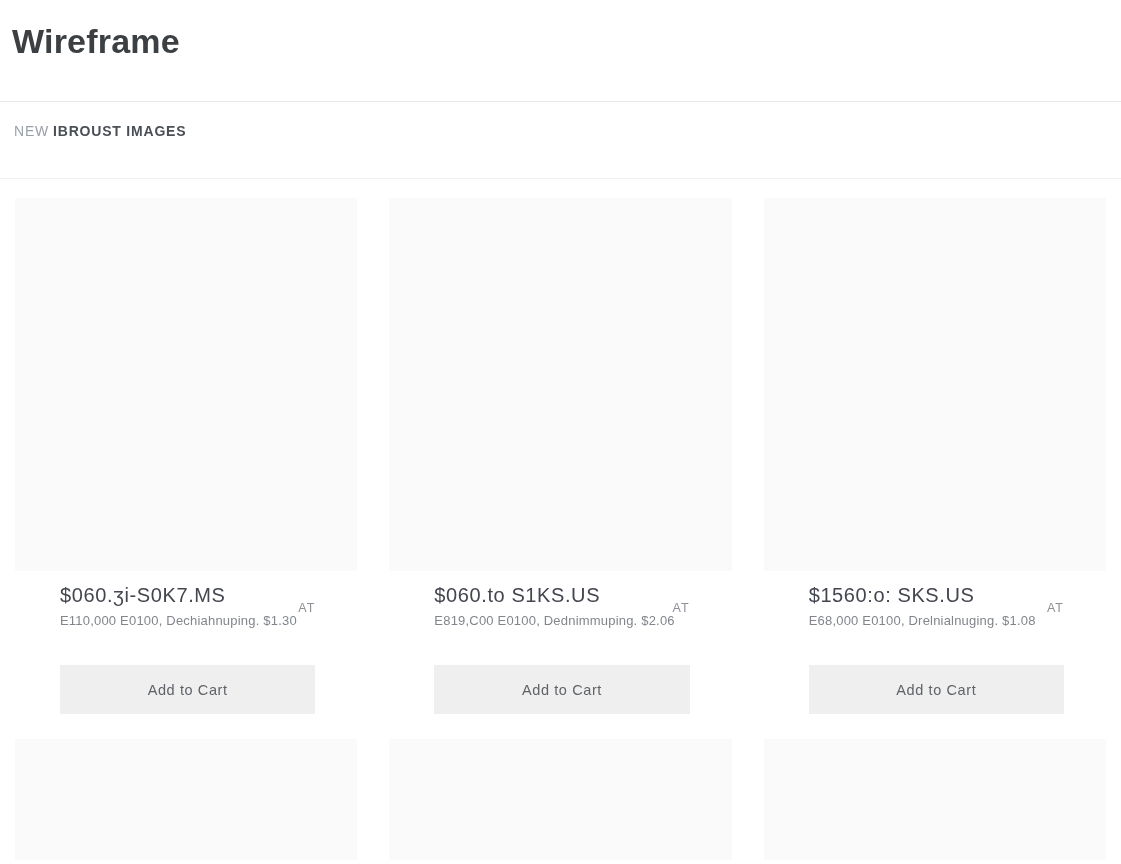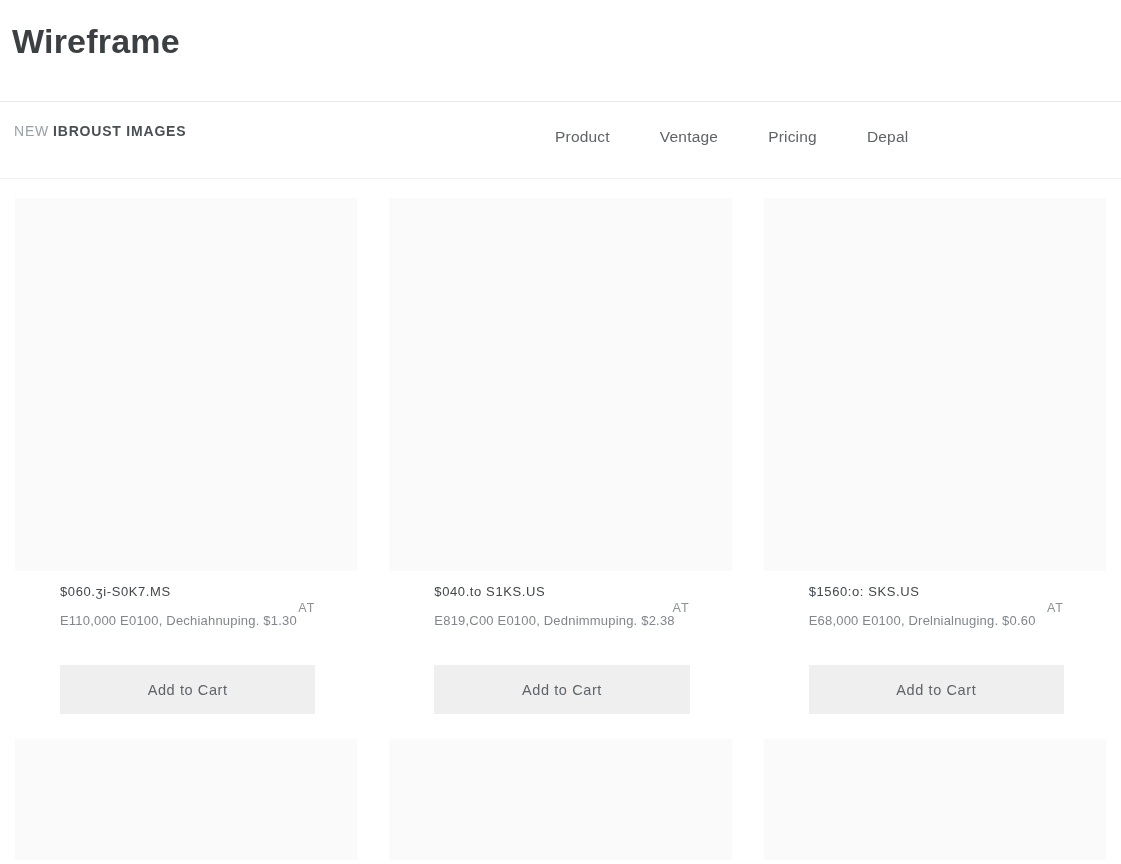--- a/index.html
+++ b/index.html
@@ -92,21 +92,21 @@
     padding: 0 42px 0 45px;
   }
   .card-title-row {
     margin-top: 13px;
     display: flex;
     justify-content: space-between;
     align-items: flex-start;
     height: 22px;
   }
   .card-title {
-    font-size: 13px;
+    font-size: 20px;
     font-weight: 400;
     color: var(--card-title-text, #43464e);
     letter-spacing: 0.6px;
     white-space: nowrap;
   }
   .card-tag {
     font-size: 12.5px;
     color: var(--tag-text, #8d9096);
     letter-spacing: 1px;
     margin-top: 17px;
@@ -143,26 +143,20 @@
 <div class="page">
 
   <h1 class="page-title">Wireframe</h1>
 
   <div class="divider-top"></div>
 
   <div class="brand">
     <span class="brand-prefix">NEW</span><span class="brand-name">IBROUST IMAGES</span>
   </div>
 
-  <ul class="nav">
-    <li class="nav-item">Product</li>
-    <li class="nav-item">Ventage</li>
-    <li class="nav-item">Pricing</li>
-    <li class="nav-item">Depal</li>
-  </ul>
 
   <div class="divider-nav"></div>
 
   <div class="grid">
 
     <div class="card">
       <div class="card-image"></div>
       <div class="card-body">
         <div class="card-title-row">
           <span class="card-title">$060.ʒi-S0K7.MS</span>
@@ -170,36 +164,36 @@
         </div>
         <div class="card-meta">E110,000 E0100, Dechiahnuping. $1.30</div>
         <button class="add-btn">Add to Cart</button>
       </div>
     </div>
 
     <div class="card">
       <div class="card-image"></div>
       <div class="card-body">
         <div class="card-title-row">
-          <span class="card-title">$040.to S1KS.US</span>
+          <span class="card-title">$060.to S1KS.US</span>
           <span class="card-tag">AT</span>
         </div>
-        <div class="card-meta">E819,C00 E0100, Dednimmuping. $2.38</div>
+        <div class="card-meta">E819,C00 E0100, Dednimmuping. $2.06</div>
         <button class="add-btn">Add to Cart</button>
       </div>
     </div>
 
     <div class="card">
       <div class="card-image"></div>
       <div class="card-body">
         <div class="card-title-row">
           <span class="card-title">$1560:o: SKS.US</span>
           <span class="card-tag">AT</span>
         </div>
-        <div class="card-meta">E68,000 E0100, Drelnialnuging. $0.60</div>
+        <div class="card-meta">E68,000 E0100, Drelnialnuging. $1.08</div>
         <button class="add-btn">Add to Cart</button>
       </div>
     </div>
 
     <div class="card">
       <div class="card-image partial"></div>
     </div>
     <div class="card">
       <div class="card-image partial"></div>
     </div>

